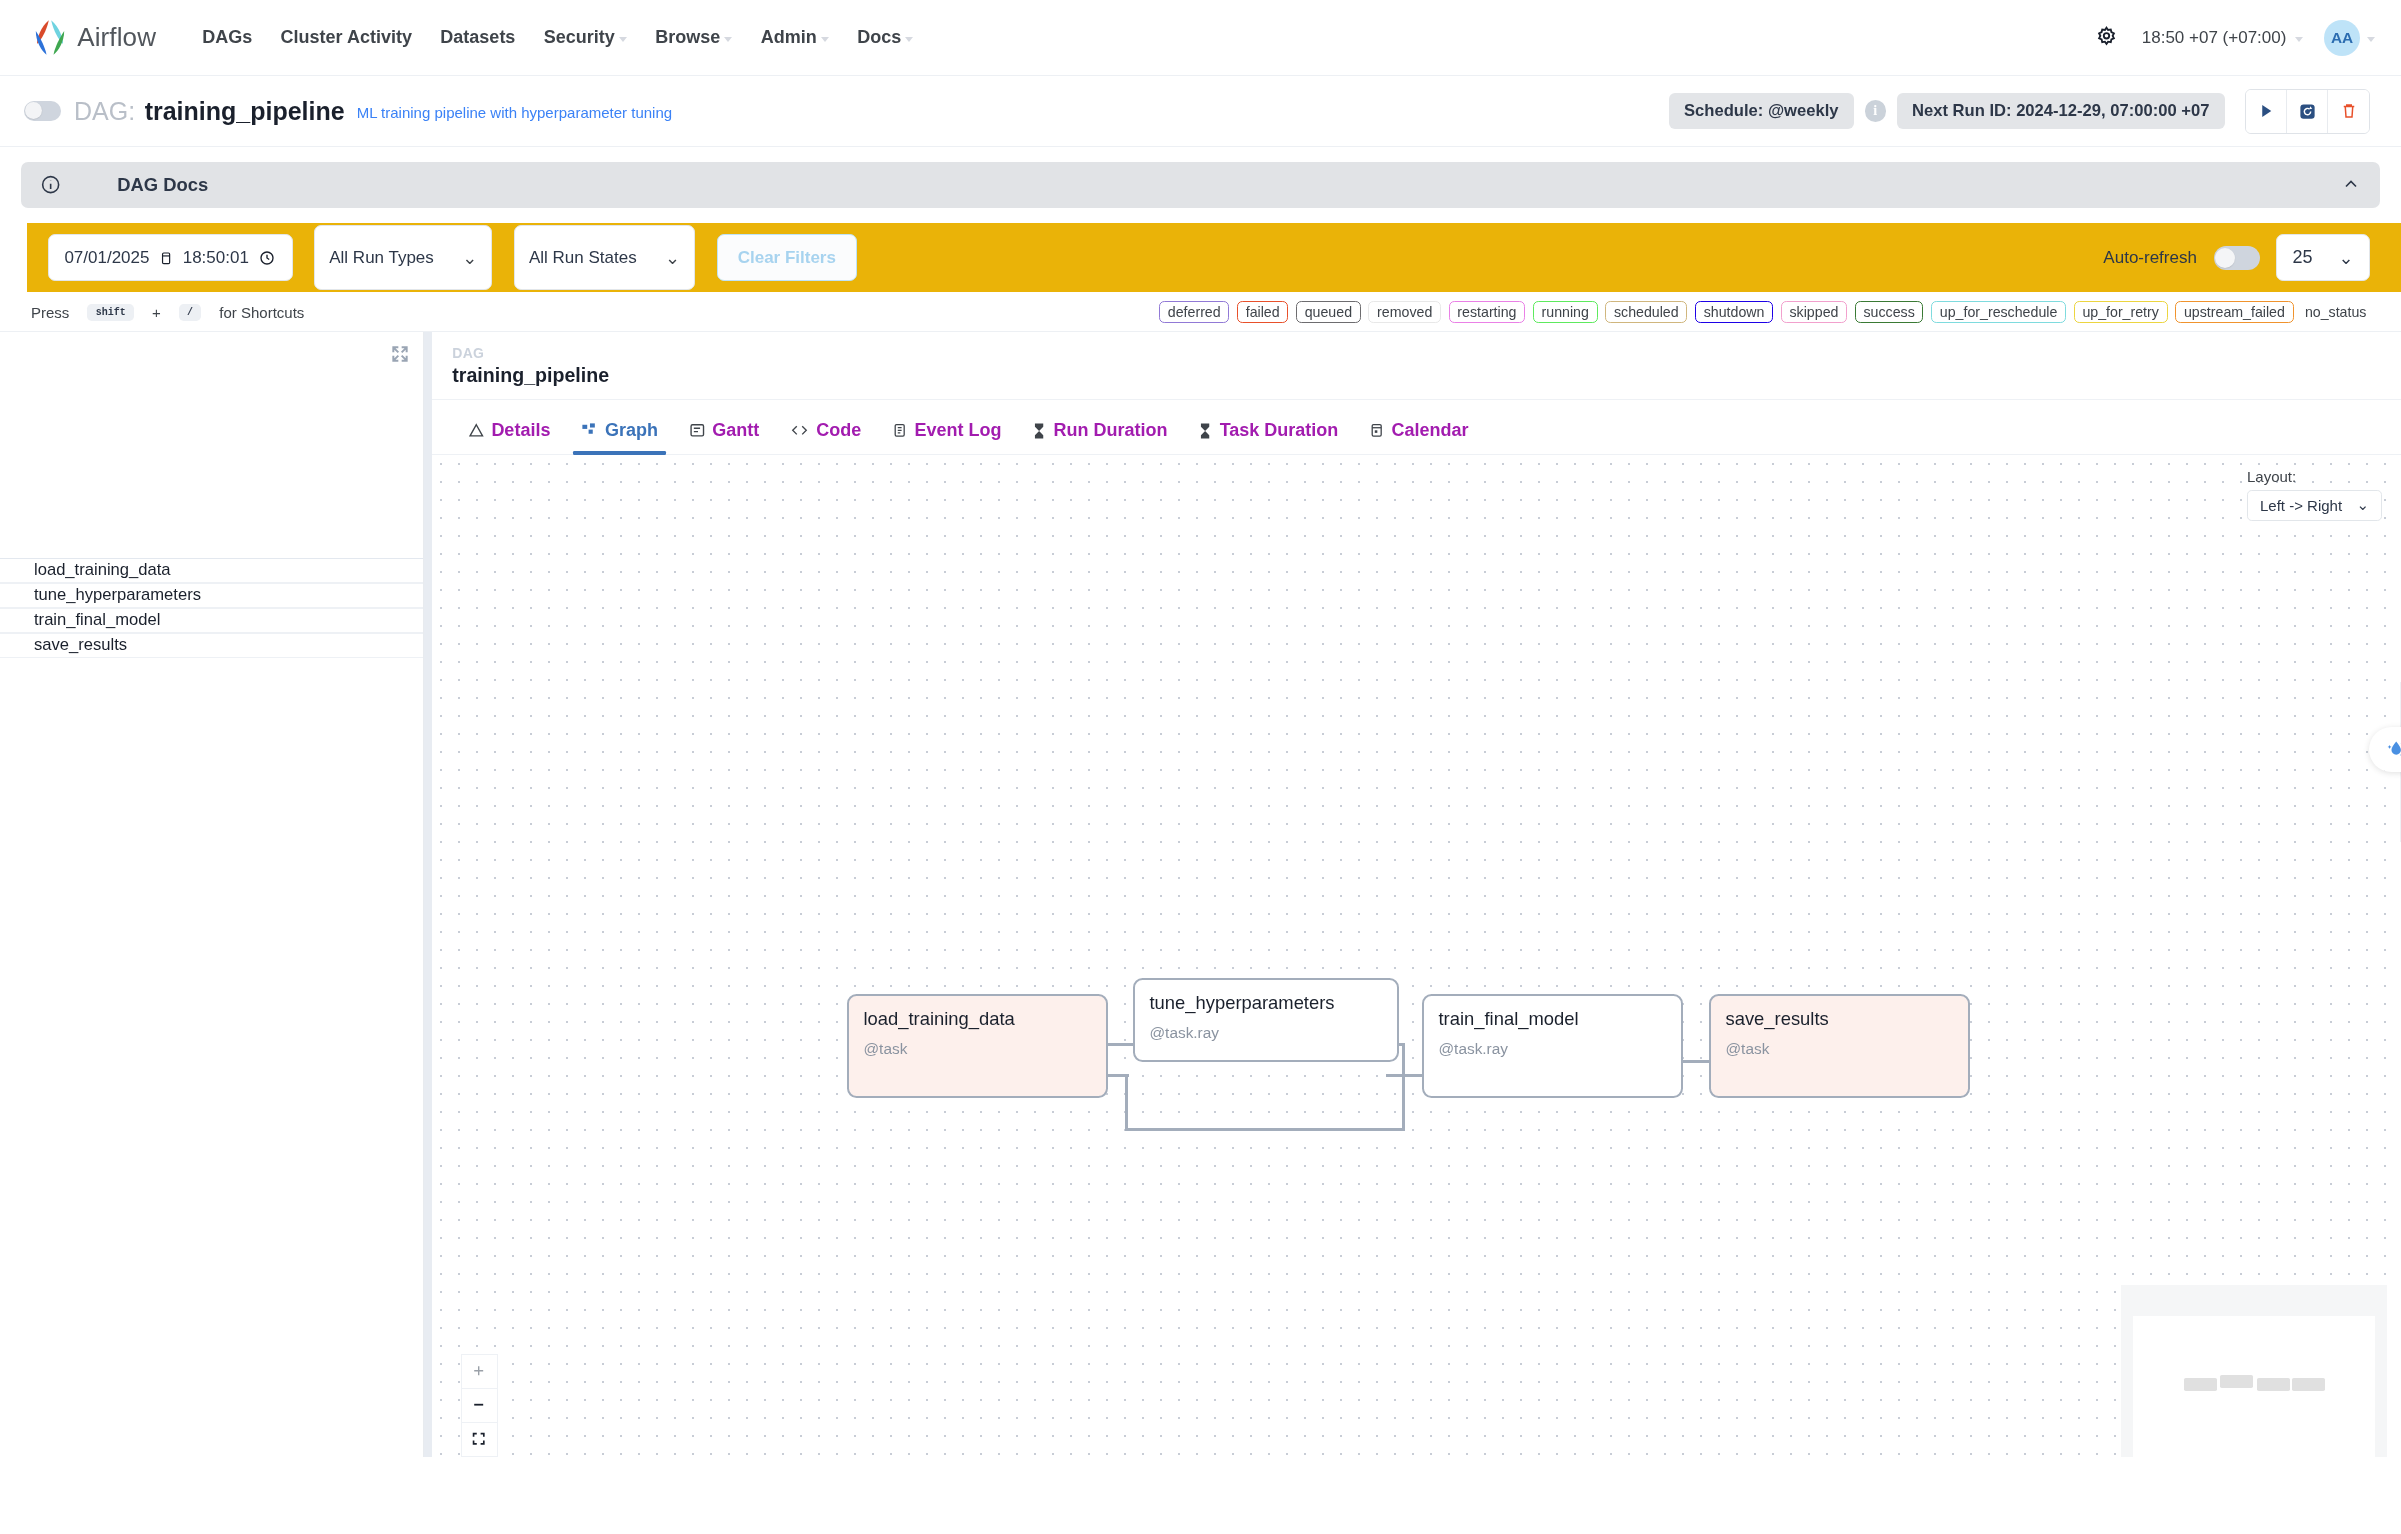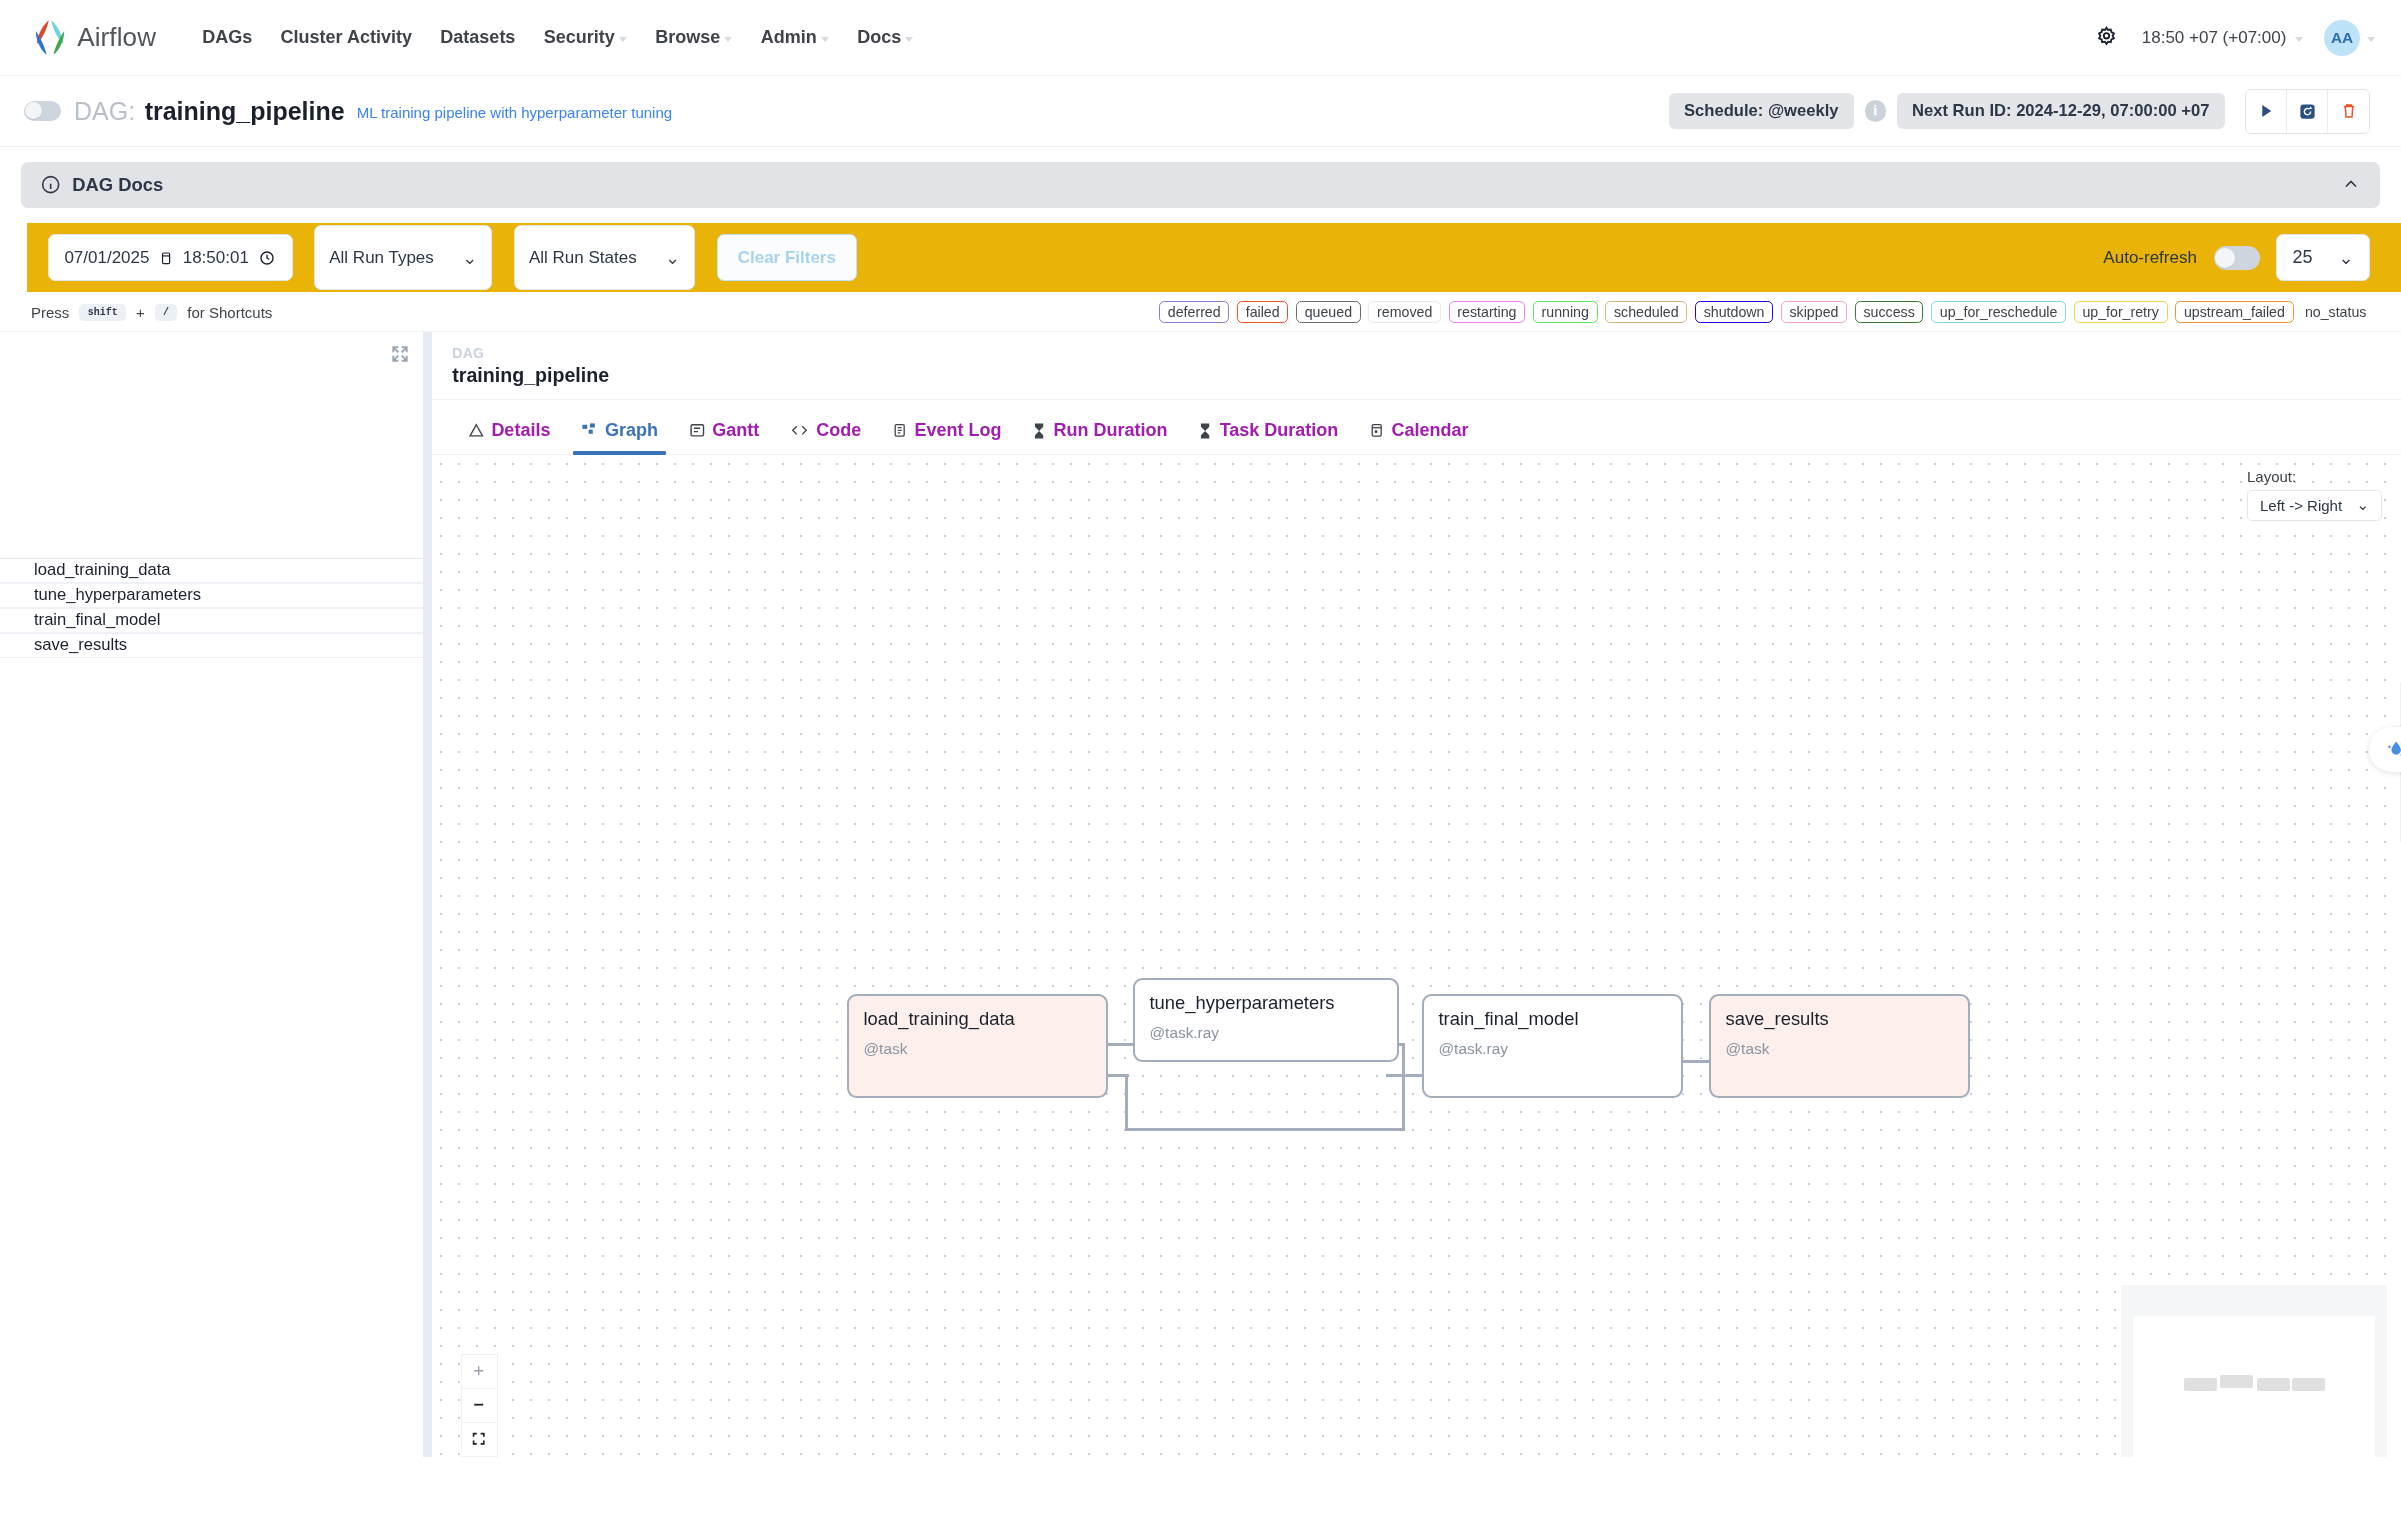--- a/index.html
+++ b/index.html
@@ -81,21 +81,21 @@
     width: 41px; height: 43px; display: flex; align-items: center; justify-content: center;
     border-right: 0.6px solid #e8ebef; cursor: pointer; background:#fff;
   }
   .btn-group > div:last-child { border-right: none; }
 
   
   .docs-bar {
     margin: 15px 21.3px 0 21.3px;
     background: #e1e3e6; border-radius: 7.1px;
     height: 46px; display: flex; align-items: center;
-    padding: 0 19px; cursor: pointer;
+    padding: 0 19px; cursor: pointer; gap: 45px;
   }
   .docs-title { font-size: 18.4px; color: #2d3748; font-weight: 600; margin-left: 10.7px; }
   .docs-chevron { margin-left: auto; }
 
   
   .filter-bar {
     margin-top: 15.4px; height: 69px;
     display: flex; align-items: center; padding: 0 31px 0 21px;
     background: #eab308;
     margin-left: 27px;
@@ -134,21 +134,21 @@
     background: #fff; border: 0.6px solid #e2e6ea; border-radius: 7.1px;
     height: 47px; display: flex; align-items: center; gap: 26px;
     padding: 0 15.4px; font-size: 18px; color: #2d3748; cursor: pointer;
   }
 
   
   .legend-row {
     height: 37px; display: flex; align-items: center;
     padding: 0 31px 0 31px; margin-top: 1.2px;
   }
-  .shortcut-txt { font-size: 15px; color: #3f444a; display: flex; align-items: center; gap: 10px; }
+  .shortcut-txt { font-size: 15px; color: #3f444a; display: flex; align-items: center; gap: 18px; }
   .kbd {
     background: #edf0f4; border-radius: 4.7px; padding: 3px 8.3px;
     font-family: "Liberation Mono", monospace; font-size: 10px; color: #2d3748;
     font-weight: 700;
   }
   .legend { margin-left: auto; display: flex; align-items: center; gap: 7.7px; }
   .badge {
     border: 1.8px solid #999; border-radius: 5.3px;
     padding: 2.4px 7.7px; font-size: 14.2px; color: #3f444a; white-space: nowrap;
     background: #fff; cursor: pointer;

